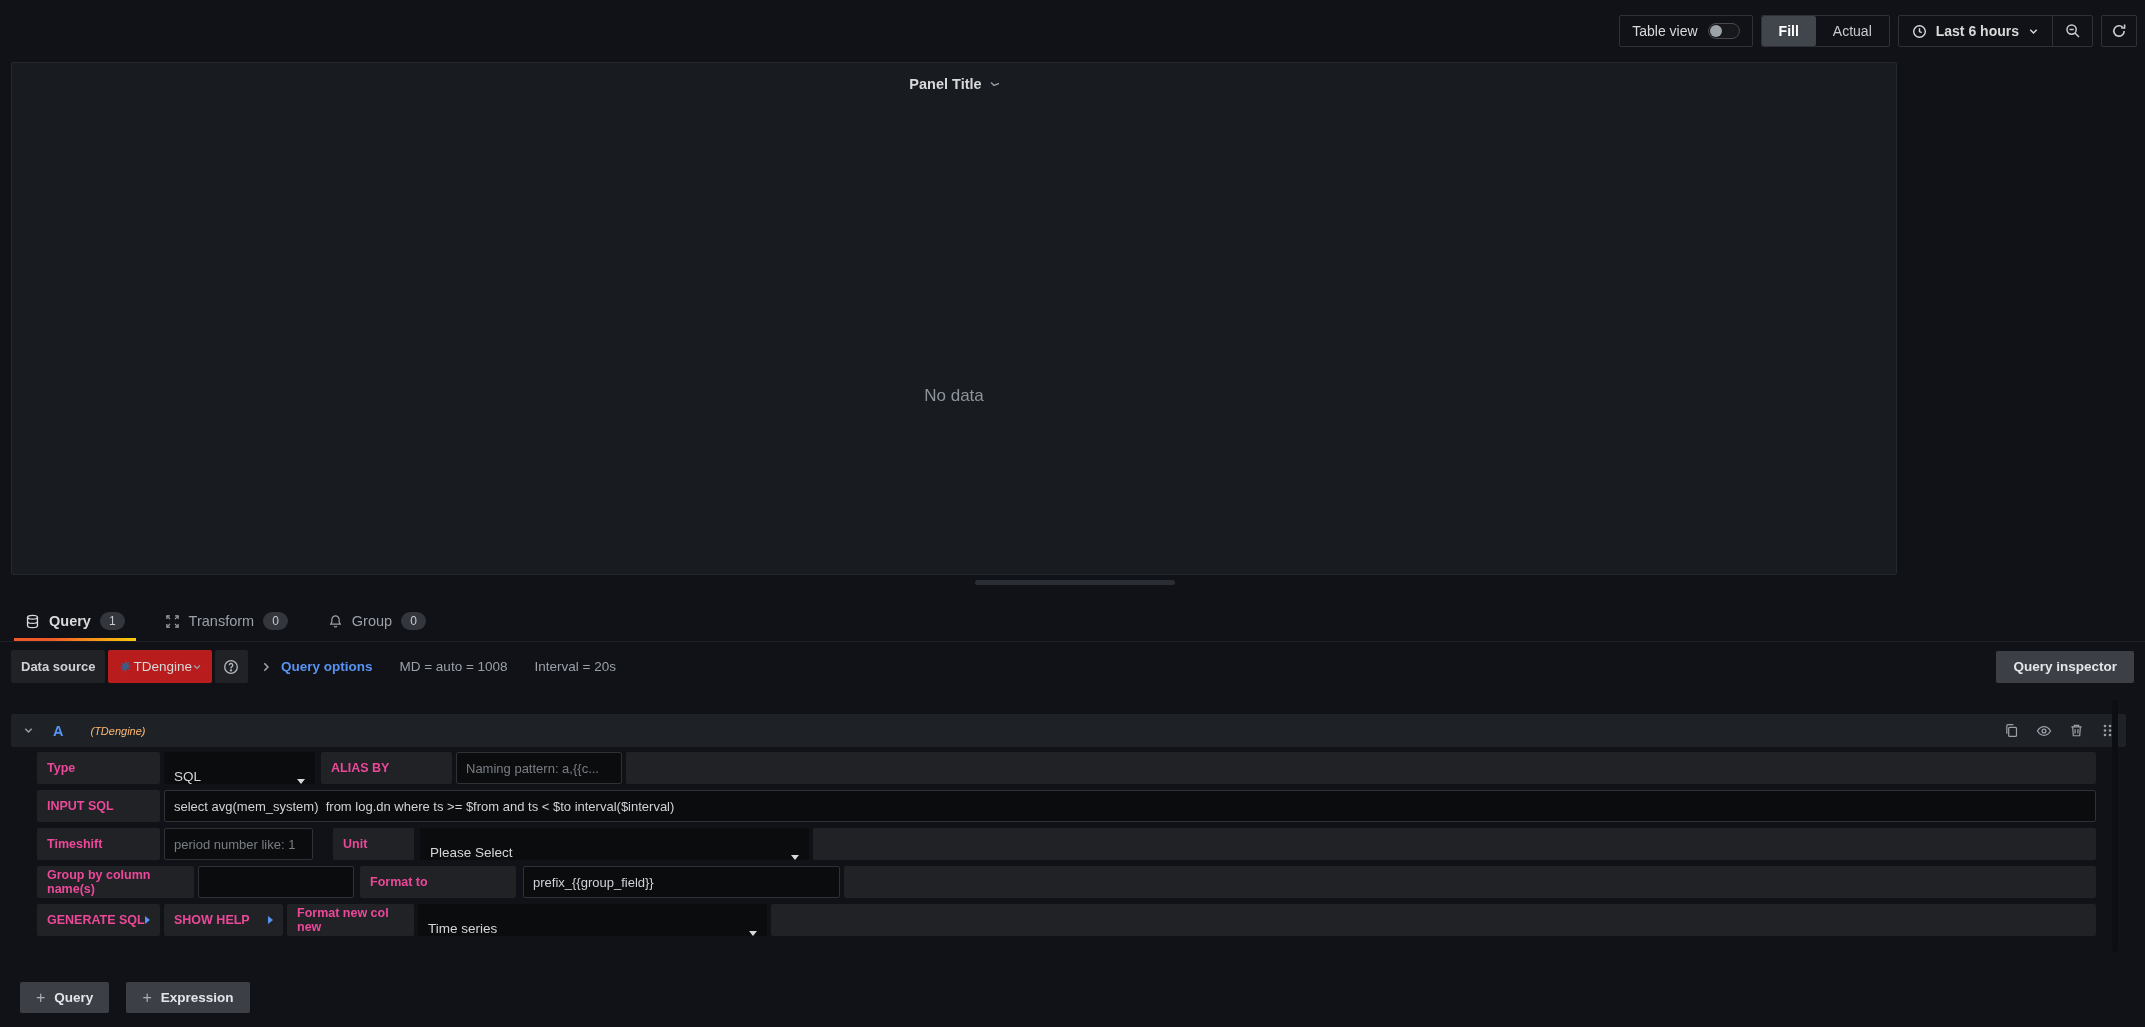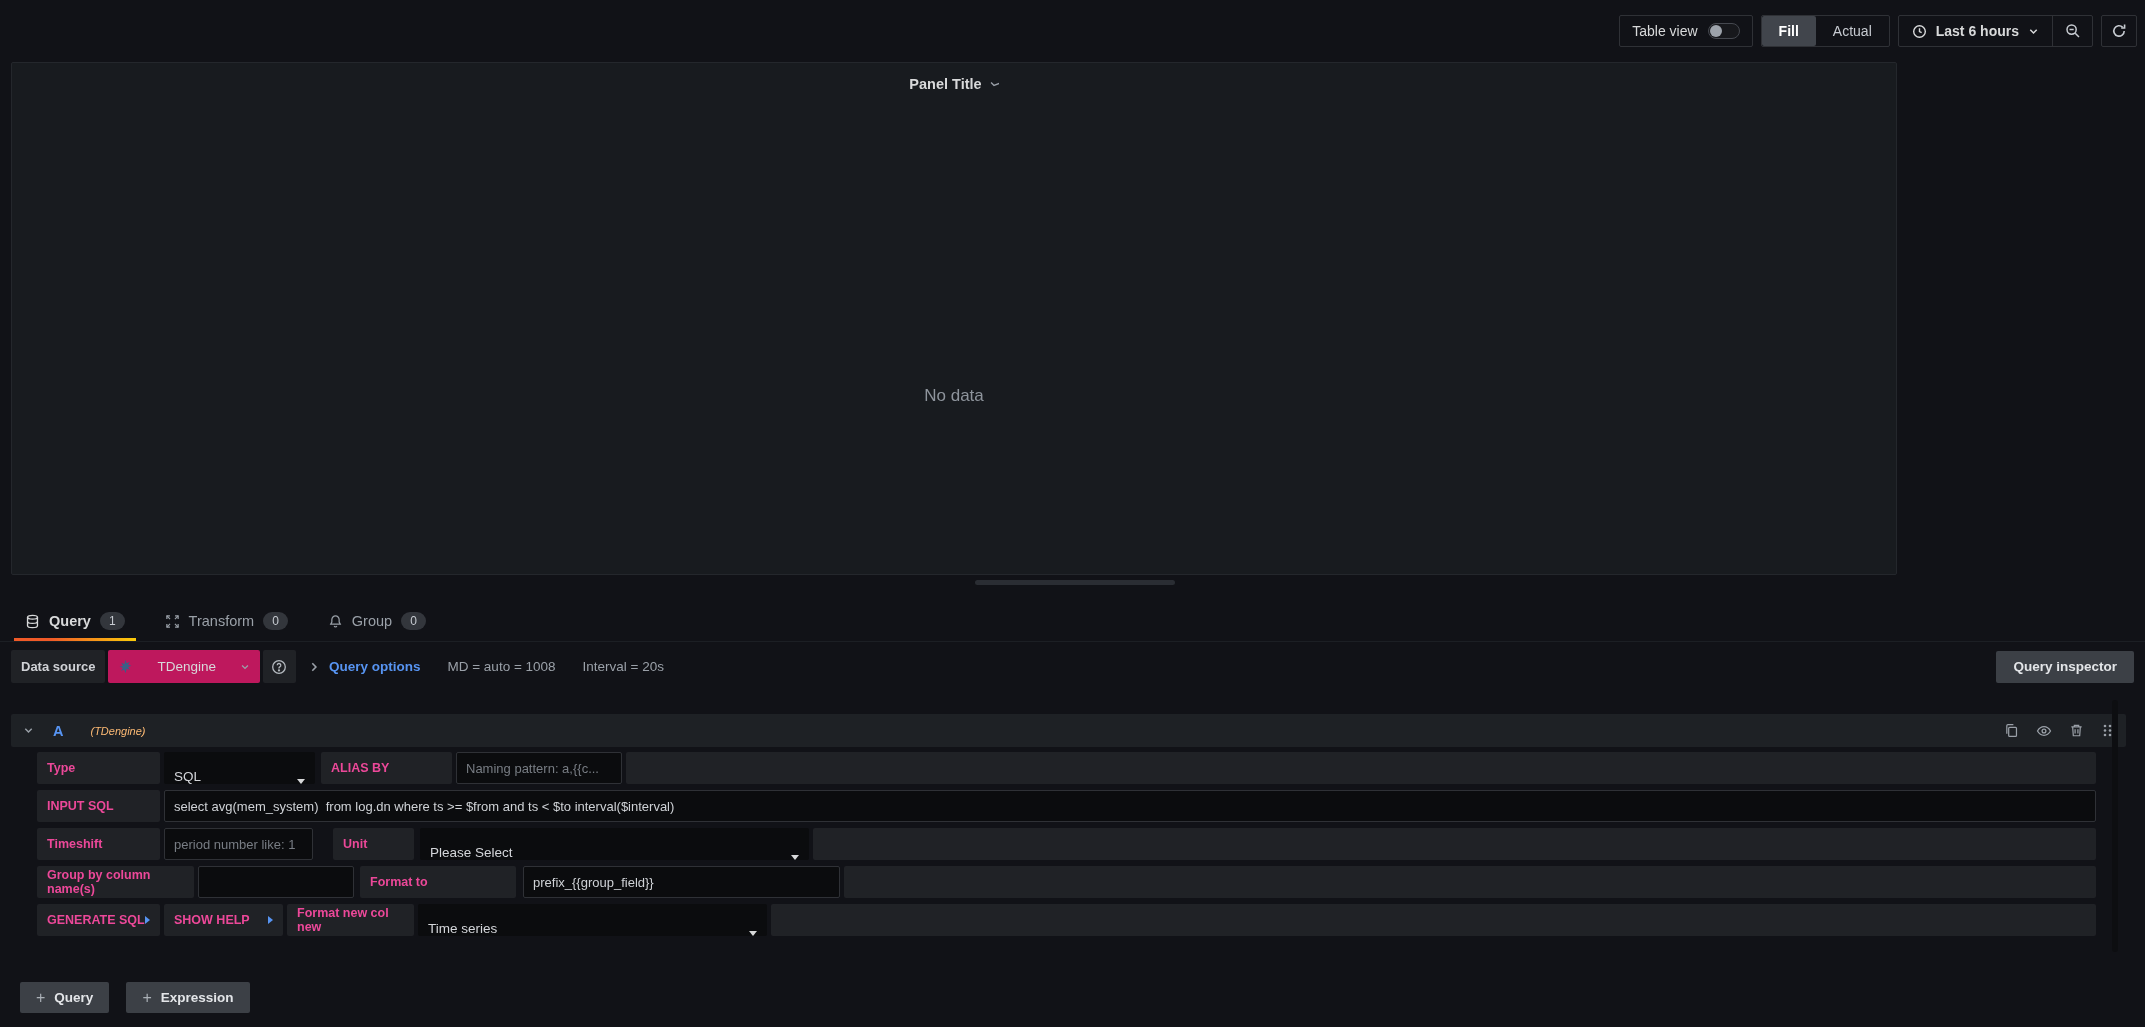--- a/index.html
+++ b/index.html
@@ -38,21 +38,21 @@
   .tab { position:relative; display:flex; align-items:center; gap:9px; padding:0 11px; margin-right:18px; cursor:pointer; color:#9aa0a8; font-size:14.5px; }
   .tab .t-ic { color:#9aa0a8; }
   .tab.active { color:#d8d9da; }
   .tab.active .t-ic { color:#d8d9da; }
   .tab.active::after { content:""; position:absolute; left:0; right:0; bottom:0; height:3px; background:linear-gradient(90deg,#f05a28 30%,#fbca0a 99%); }
   .badge { background:#33363c; border-radius:9px; padding:2px 9px; font-size:12px; color:#c7cbd1; line-height:14px; }
 
   
   .ds-row { position:absolute; left:11px; top:650px; width:2123px; height:33px; display:flex; align-items:center; }
   .ds-label { height:33px; display:flex; align-items:center; background:#202226; border-radius:2px; padding:0 10px; font-size:13px; font-weight:600; color:#d0d2d6; margin-right:3px; }
-  .ds-picker { height:33px; display:flex; align-items:center; gap:24px; background:#be185d; border-radius:2px; padding:0 10px; margin-right:3px; cursor:pointer; }
+  .ds-picker { height:33px; display:flex; align-items:center; gap:0; background:#b91c1c; border-radius:2px; padding:0 10px; margin-right:3px; cursor:pointer; }
   .ds-picker .ds-name { font-size:13.5px; color:#d8d9da; }
   .ds-info { height:33px; width:33px; display:flex; align-items:center; justify-content:center; background:#202226; border:none; border-radius:2px; color:#b4b9bf; cursor:pointer; }
   .ds-angle { margin-left:12px; color:#9aa0a8; display:flex; }
   .query-options { margin-left:9px; color:#5794f2; font-size:13.5px; font-weight:600; cursor:pointer; }
   .ds-meta { margin-left:27px; color:#9aa0a8; font-size:13.5px; }
   .btn-secondary { background:#3c4046; border:none; border-radius:2px; color:#e3e5e8; font-family:inherit; font-size:13.5px; font-weight:600; cursor:pointer; }
   .query-inspector { margin-left:auto; height:32px; padding:0 17px; }
 
   
   .qhead { position:absolute; left:11px; top:714px; width:2115px; height:33px; background:#1e2125; border-radius:2px; display:flex; align-items:center; padding:0 12px; cursor:pointer; }

